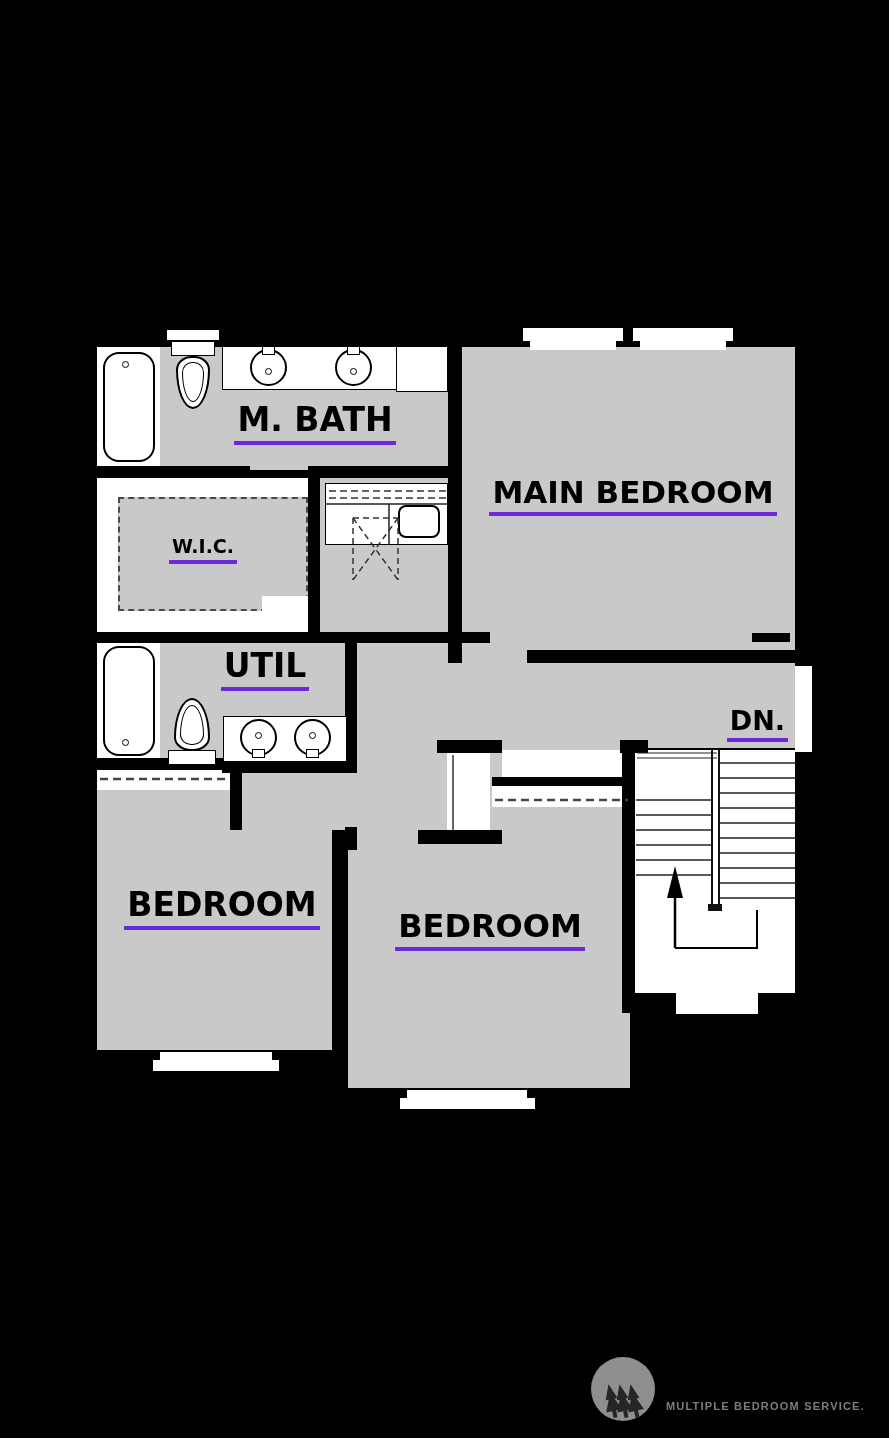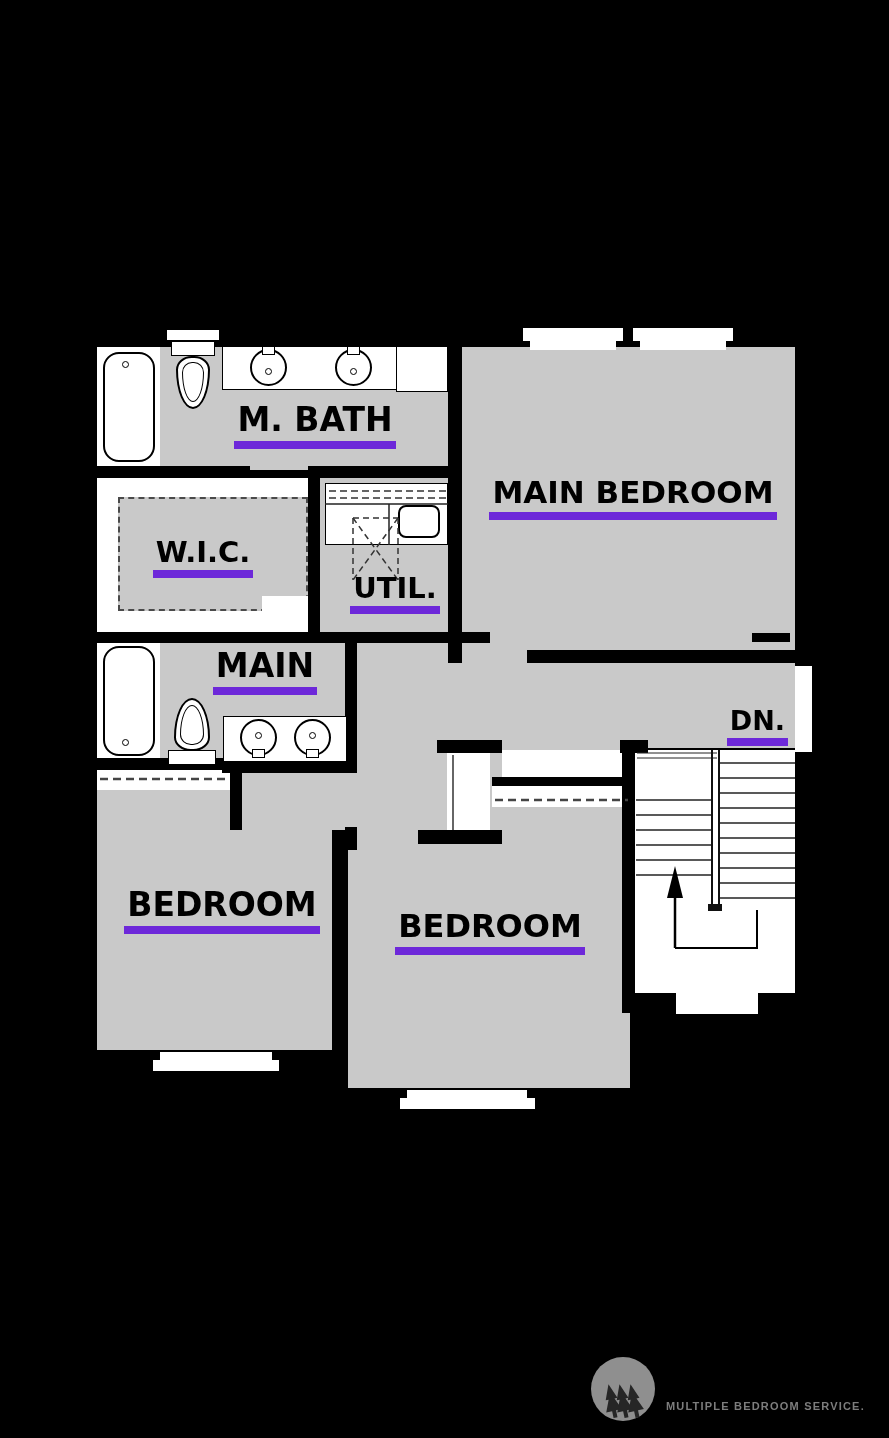--- a/index.html
+++ b/index.html
@@ -7,21 +7,21 @@
          font-family:"DejaVu Sans",sans-serif;}
   .floor{position:absolute;background:var(--floor,#c9c9c9);}
   .floor.dashed{border:2px dashed #4a4a4a;}
   .wht{position:absolute;background:var(--fixture,#fff);}
   .wall{position:absolute;background:var(--wall,#000);}
   .win{position:absolute;background:var(--fixture,#fff);}
   .fix{position:absolute;background:var(--fixture,#fff);border:2px solid #000;box-sizing:border-box;}
   .thin{border-width:1.5px;}
   .stairwell{position:absolute;background:var(--fixture,#fff);border-top:2px solid #000;box-sizing:border-box;}
   .lbl{position:absolute;text-align:center;color:#000;font-weight:bold;line-height:1.05;}
-  .lbl span{display:inline-block;border-bottom:8px solid #6d28d9;padding:0 3px 3px;}
+  .lbl span{display:inline-block;border-bottom:4px solid #6d28d9;padding:0 3px 3px;}
   .plain{font-weight:normal;font-family:"Liberation Sans","DejaVu Sans",sans-serif;}
   .logo-title{position:absolute;font-family:"Liberation Sans","DejaVu Sans",sans-serif;
               font-weight:normal;color:var(--logo-title,#a2a2a2);}
   .logo-sub{position:absolute;font-family:"Liberation Sans","DejaVu Sans",sans-serif;
             font-weight:bold;color:var(--logo-sub,#7d7d7d);}
   .badge{position:absolute;border-radius:50%;background:var(--logo-badge,#8f8f8f);}
   svg.lines{position:absolute;left:0;top:0;pointer-events:none;}
 </style>
 </head>
 <body>
@@ -170,28 +170,25 @@
     <polygon points="675,866 667,898 683,898" fill="#000"></polygon>
     <polyline points="675,948 757,948 757,910" fill="none" stroke="#000" stroke-width="2"></polyline>
   </svg>
 
   <div class="lbl" style="left:225px;top:403px;width:180px;font-size:33px">
     <span>M. BATH</span>
   </div>
   <div class="lbl" style="left:483px;top:476px;width:300px;font-size:31px">
     <span>MAIN BEDROOM</span>
   </div>
-  <div class="lbl" style="left:138px;top:537px;width:130px;font-size:29px">
+  <div class="lbl" style="left:138px;top:537px;width:130px;font-size:19px">
     <span>W.I.C.</span>
   </div>
-  <div class="lbl" style="left:325px;top:573px;width:140px;font-size:29px">
-    <span>UTIL.</span>
-  </div>
   <div class="lbl" style="left:192px;top:649px;width:146px;font-size:33px">
-    <span>MAIN</span>
+    <span>UTIL</span>
   </div>
   <div class="lbl" style="left:720px;top:707px;width:75px;font-size:27px">
     <span>DN.</span>
   </div>
   <div class="lbl" style="left:112px;top:888px;width:220px;font-size:33px">
     <span>BEDROOM</span>
   </div>
   <div class="lbl" style="left:382px;top:910px;width:216px;font-size:32px">
     <span>BEDROOM</span>
   </div>

